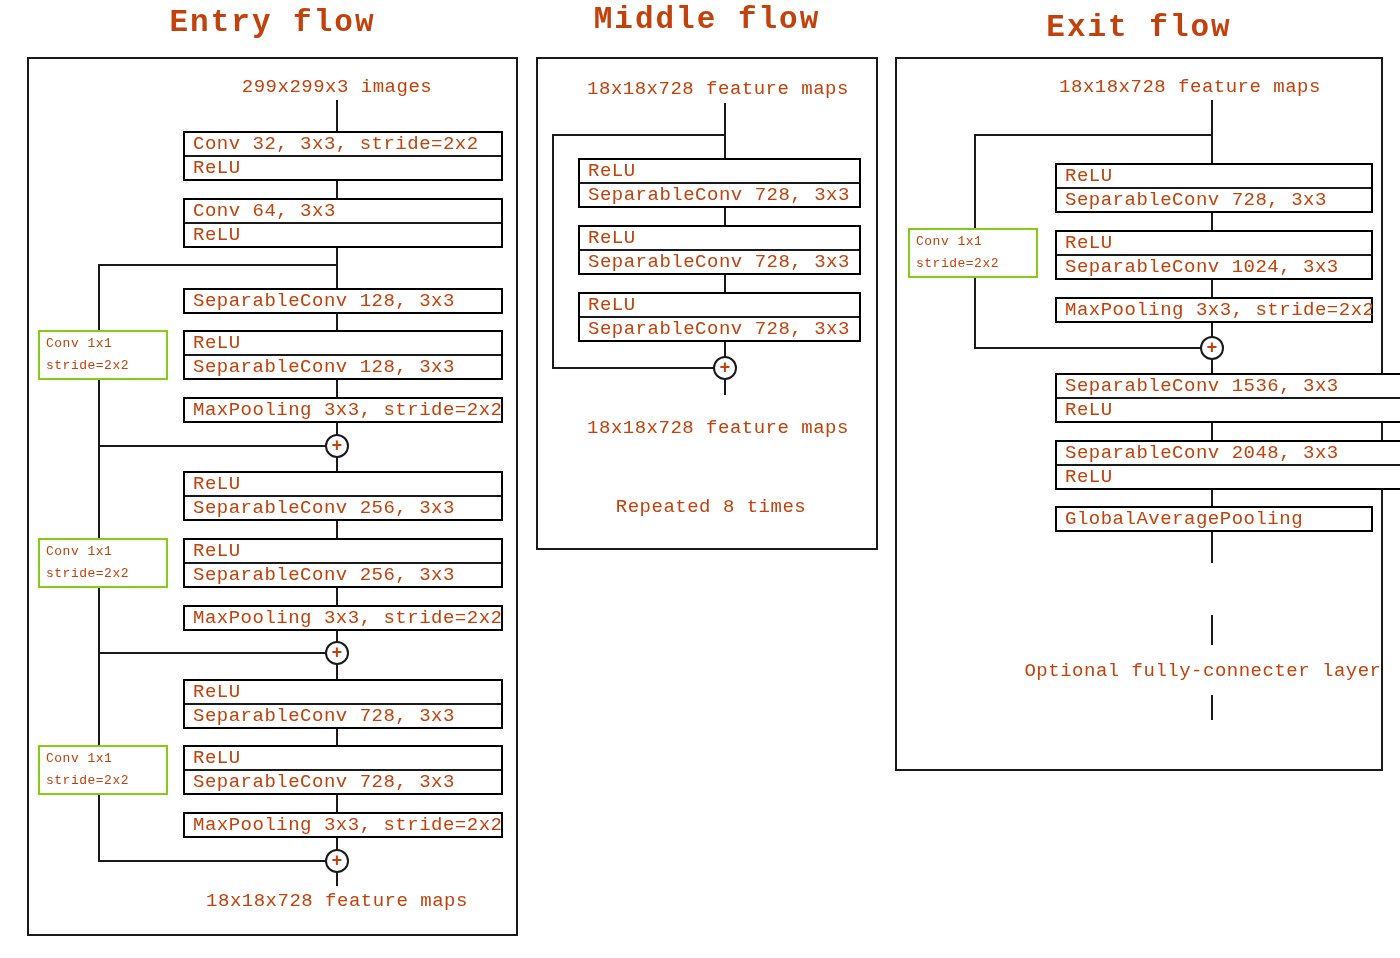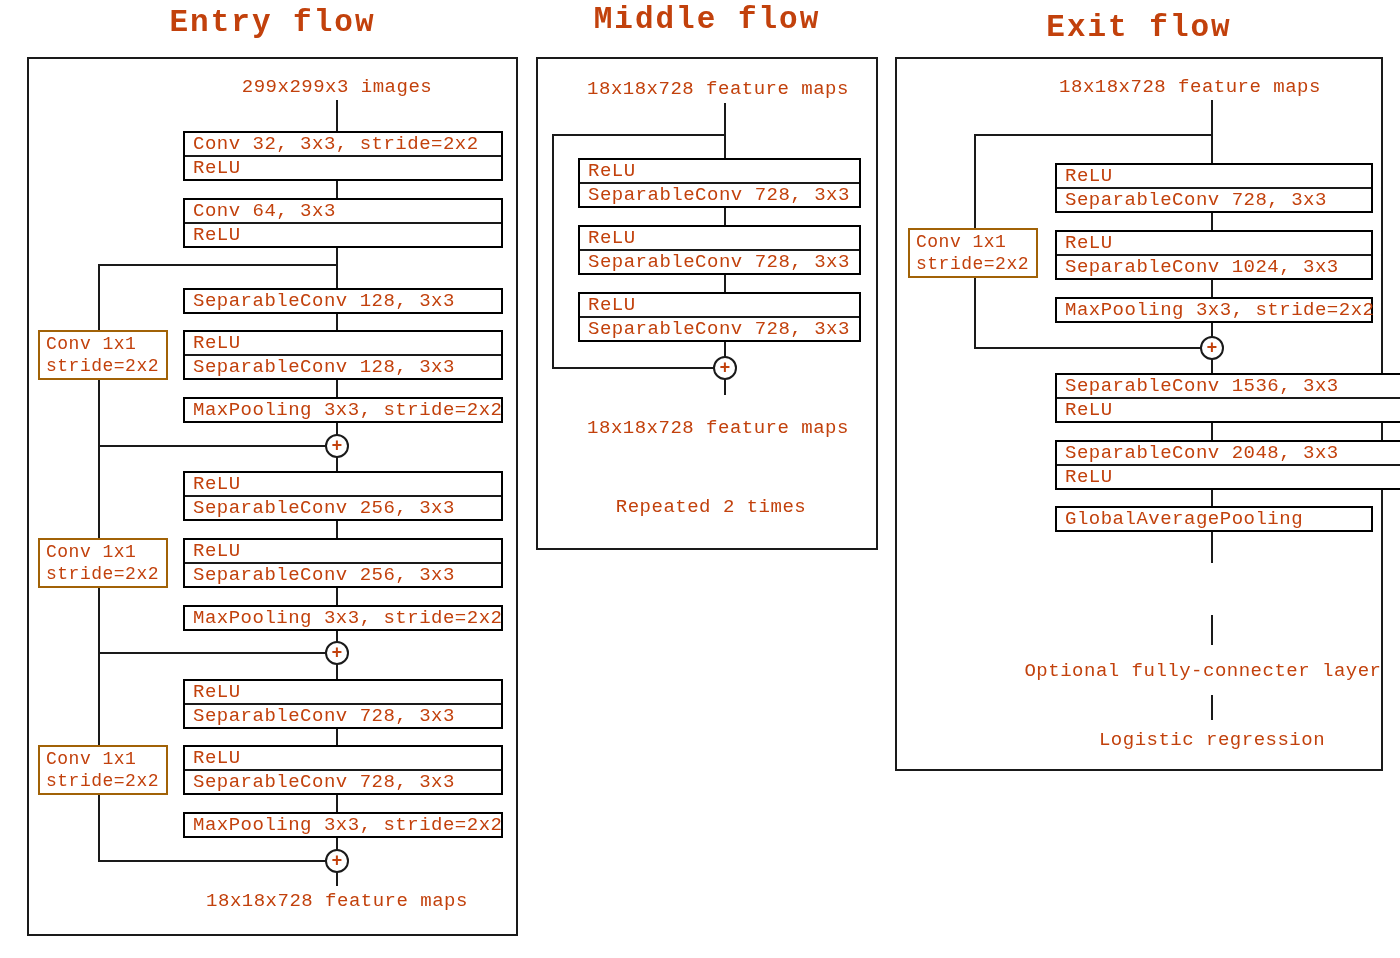--- a/index.html
+++ b/index.html
@@ -19,22 +19,22 @@
   .hline{position:absolute;height:2px;background:#1a1a1a;}
   .layer{
     position:absolute;border:2px solid #000000;background:#ffffff;box-sizing:border-box;
   }
   .cell{
     height:22px;line-height:22px;font-size:19px;letter-spacing:0.5px;
     padding:0 0 0 8px;white-space:nowrap;
   }
   .cell + .cell{border-top:2px solid #1a1a1a;}
   .shortcut{
-    position:absolute;border:2px solid #a16207;background:#ffffff;box-sizing:border-box;
-    font-size:18px;letter-spacing:0.5px;padding:1px 2px 1px 6px;white-space:nowrap;
+    position:absolute;border:2px solid #84cc16;background:#ffffff;box-sizing:border-box;
+    font-size:13px;letter-spacing:0.5px;padding:1px 2px 1px 6px;white-space:nowrap;
   }
   .shortcut div{height:22px;line-height:22px;}
   .add{
     position:absolute;width:24px;height:24px;border:2px solid #1a1a1a;border-radius:50%;
     background:#ffffff;box-sizing:border-box;display:flex;align-items:center;justify-content:center;
     font-size:18px;font-weight:bold;padding-bottom:1px;
   }
   .label{
     position:absolute;font-size:19px;letter-spacing:0.5px;text-align:center;white-space:nowrap;
   }
@@ -118,21 +118,21 @@
   <div class="flow-title" style="left:536px;top:2px;width:342px">Middle flow</div>
   <div class="frame" style="left:536px;top:57px;width:342px;height:493px"></div>
 
   <div class="vline" style="left:724px;top:103px;height:292px"></div>
   <div class="hline" style="left:552px;top:134px;width:174px"></div>
   <div class="vline" style="left:552px;top:134px;height:235px"></div>
   <div class="hline" style="left:552px;top:367px;width:162px"></div>
 
   <div class="label" style="left:558px;top:78px;width:320px">18x18x728 feature maps</div>
   <div class="label" style="left:558px;top:417px;width:320px">18x18x728 feature maps</div>
-  <div class="label" style="left:551px;top:496px;width:320px">Repeated 2 times</div>
+  <div class="label" style="left:551px;top:496px;width:320px">Repeated 8 times</div>
 
   <div class="layer" style="left:578px;top:158px;width:283px">
     <div class="cell">ReLU</div>
     <div class="cell">SeparableConv 728, 3x3</div>
   </div>
   <div class="layer" style="left:578px;top:225px;width:283px">
     <div class="cell">ReLU</div>
     <div class="cell">SeparableConv 728, 3x3</div>
   </div>
   <div class="layer" style="left:578px;top:292px;width:283px">
@@ -147,21 +147,20 @@
 
   <div class="vline" style="left:1211px;top:100px;height:463px"></div>
   <div class="hline" style="left:974px;top:134px;width:239px"></div>
   <div class="vline" style="left:974px;top:134px;height:215px"></div>
   <div class="hline" style="left:974px;top:347px;width:227px"></div>
   <div class="vline" style="left:1211px;top:615px;height:30px"></div>
   <div class="vline" style="left:1211px;top:695px;height:25px"></div>
 
   <div class="label" style="left:1030px;top:76px;width:320px">18x18x728 feature maps</div>
   <div class="label" style="left:1023px;top:660px;width:360px">Optional fully-connecter layer</div>
-  <div class="label" style="left:1052px;top:729px;width:320px">Logistic regression</div>
 
   <div class="layer" style="left:1055px;top:163px;width:318px">
     <div class="cell">ReLU</div>
     <div class="cell">SeparableConv 728, 3x3</div>
   </div>
   <div class="layer" style="left:1055px;top:230px;width:318px">
     <div class="cell">ReLU</div>
     <div class="cell">SeparableConv 1024, 3x3</div>
   </div>
   <div class="layer" style="left:1055px;top:297px;width:318px">

